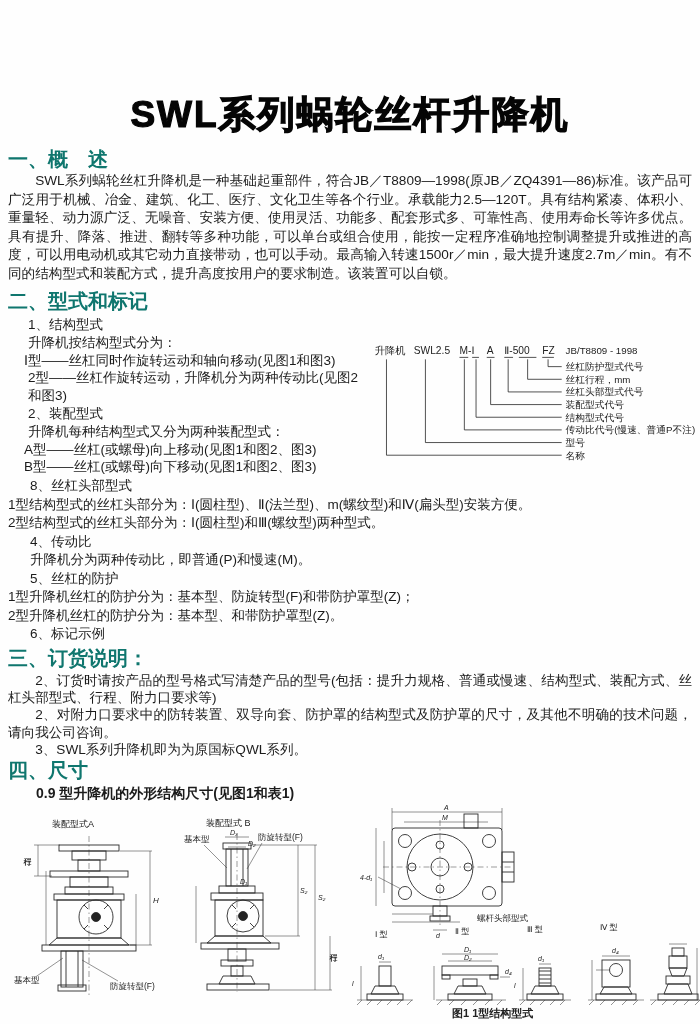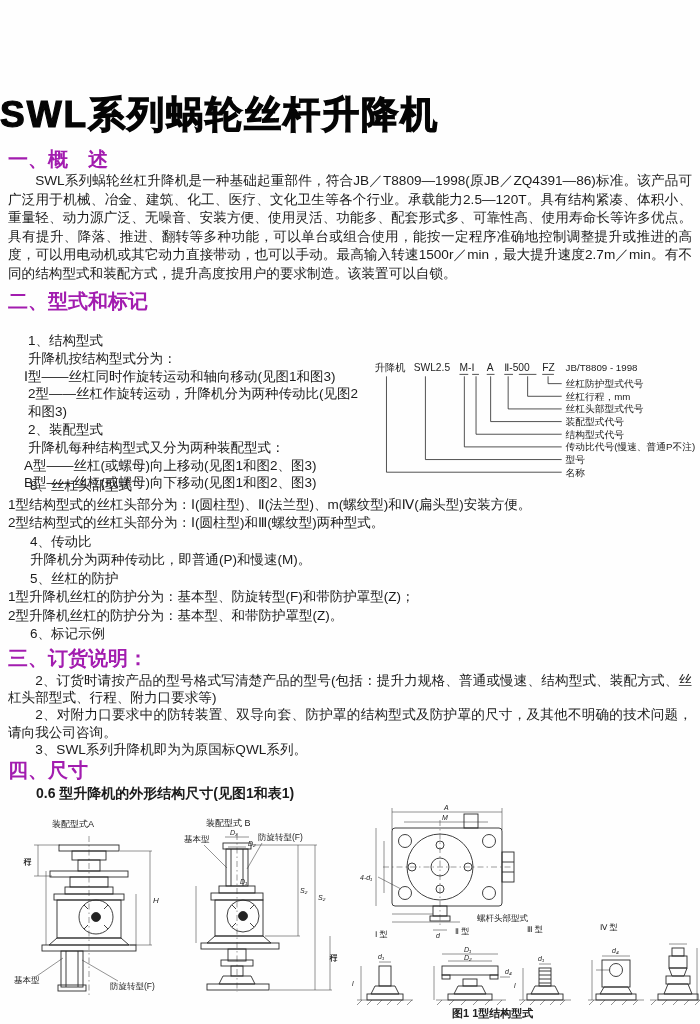--- a/index.html
+++ b/index.html
@@ -1,25 +1,25 @@
 <!DOCTYPE html>
 <html><head>
 <meta charset="utf-8">
 <style>
   html,body{margin:0;padding:0;}
   body{width:700px;height:1024px;background:#ffffff;color:#1b1b1b;
        font-family:"Liberation Sans",sans-serif;overflow:hidden;}
   .page{position:relative;width:700px;height:1024px;background:#fefefe;}
-  .title{position:absolute;top:90px;left:0;width:700px;text-align:left;
+  .title{position:absolute;top:90px;left:0;width:700px;text-align:center;
          font-size:37px;font-weight:900;letter-spacing:2px;color:#050505;
          -webkit-text-stroke:1.2px #050505;}
-  .sec{position:absolute;left:8px;font-size:20px;font-weight:bold;color:#a21caf;}
+  .sec{position:absolute;left:8px;font-size:20px;font-weight:bold;color:#0f766e;}
   .para{position:absolute;top:172px;left:8px;width:684px;margin:0;
         font-size:13.6px;line-height:18.6px;text-align:justify;text-indent:2em;}
-  .twocol{position:absolute;top:332px;left:8px;width:688px;display:flex;align-items:center;}
+  .twocol{position:absolute;top:316px;left:8px;width:688px;display:flex;}
   .leftcol{width:360px;font-size:13.5px;line-height:17.8px;}
   .leftcol .ln{padding-left:20px;}
   .leftcol .ln.wraps{padding-left:20px;text-indent:0;}
   .marksvg{margin-top:26px;}
   .fulllines{position:absolute;top:477px;left:8px;width:684px;
              font-size:13.5px;line-height:18.5px;}
   .fulllines .ind{padding-left:22px;}
   .order{position:absolute;top:672px;left:8px;width:684px;
          font-size:13.6px;line-height:17.2px;}
   .order p{margin:0;text-indent:2em;text-align:justify;}
@@ -109,21 +109,21 @@
   </div>
 
   <div class="sec" style="top:645px">三、订货说明：</div>
   <div class="order">
     <p>2、订货时请按产品的型号格式写清楚产品的型号(包括：提升力规格、普通或慢速、结构型式、装配方式、丝杠头部型式、行程、附力口要求等)</p>
     <p>2、对附力口要求中的防转装置、双导向套、防护罩的结构型式及防护罩的尺寸，及其他不明确的技术问题，请向我公司咨询。</p>
     <p>3、SWL系列升降机即为为原国标QWL系列。</p>
   </div>
 
   <div class="sec" style="top:757px">四、尺寸</div>
-  <div class="dimsub">0.6 型升降机的外形结构尺寸(见图1和表1)</div>
+  <div class="dimsub">0.9 型升降机的外形结构尺寸(见图1和表1)</div>
 
   <svg class="figsvg" width="700" height="224" viewBox="0 800 700 224">
 
     <g>
       <text x="52" y="827" font-size="9">装配型式A</text>
       <line class="cline" x1="89" y1="836" x2="89" y2="995"></line>
       <g class="dwg">
         <rect x="59" y="845" width="60" height="6"></rect>
         <rect x="72" y="851" width="34" height="9"></rect>
         <rect x="78" y="860" width="22" height="11"></rect>

